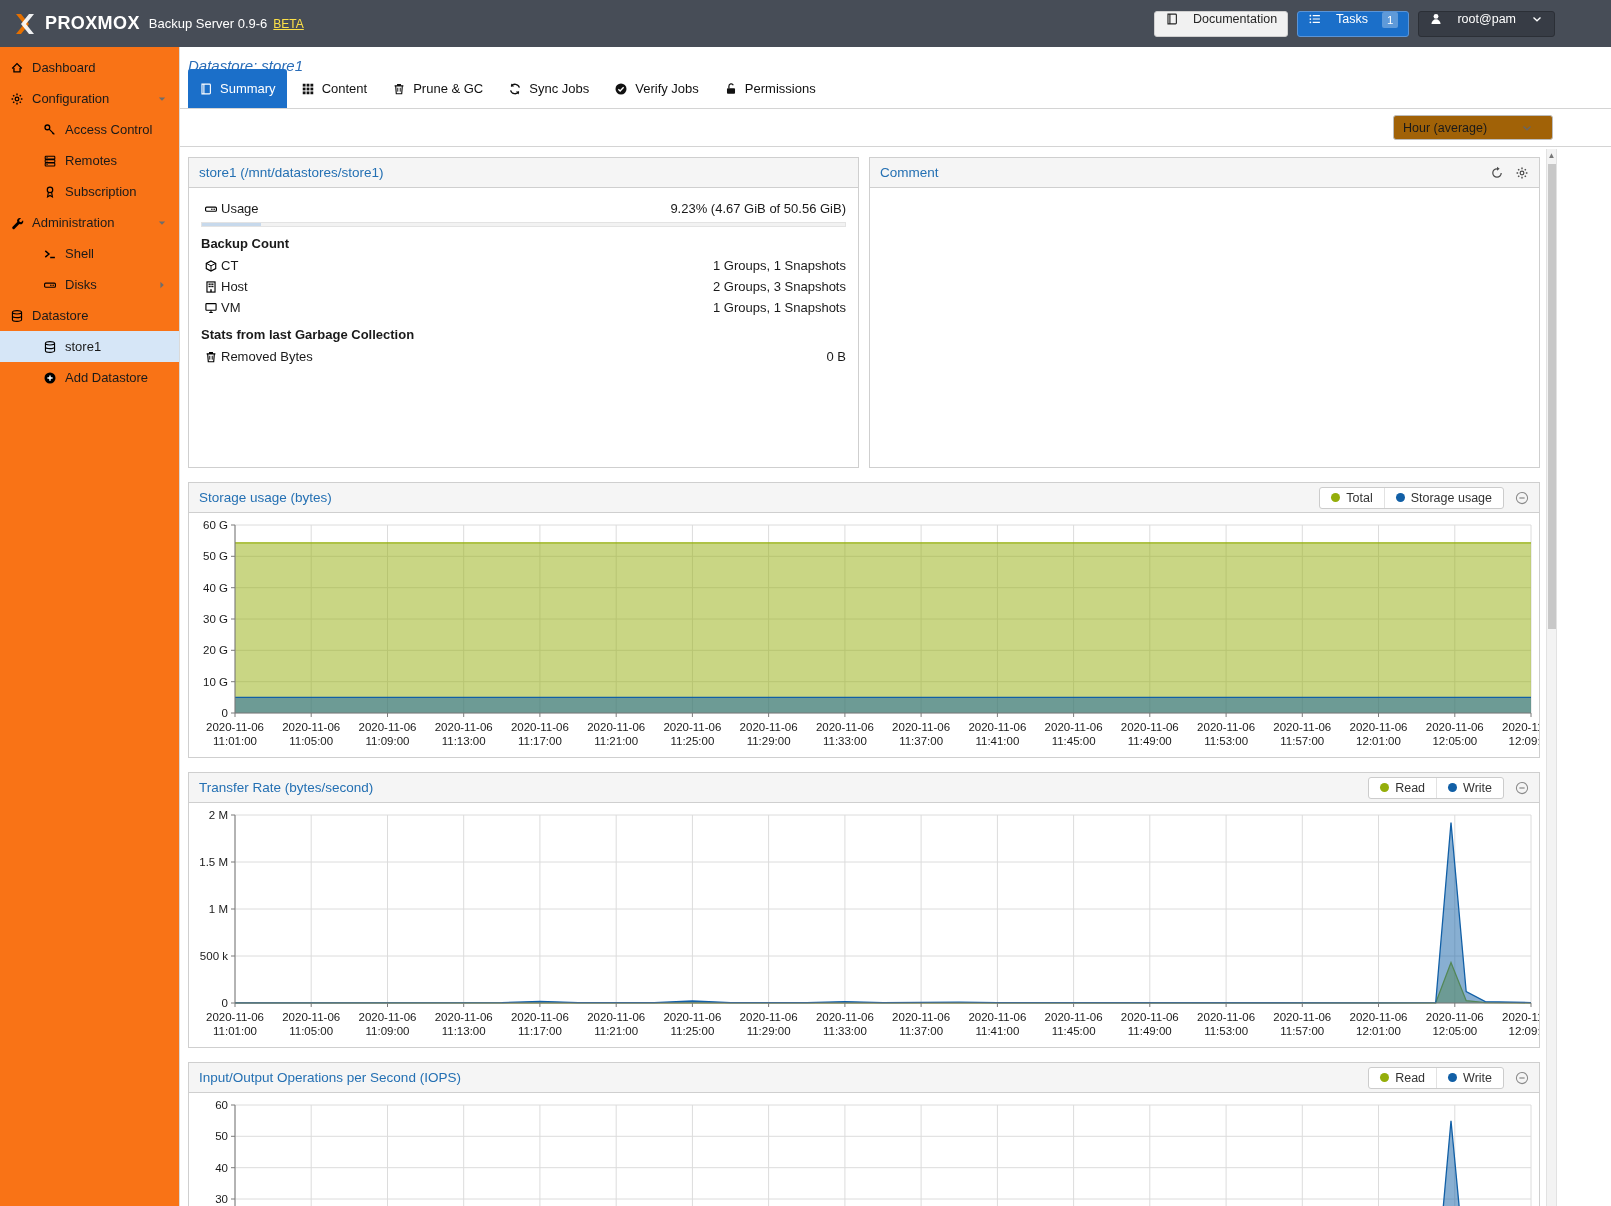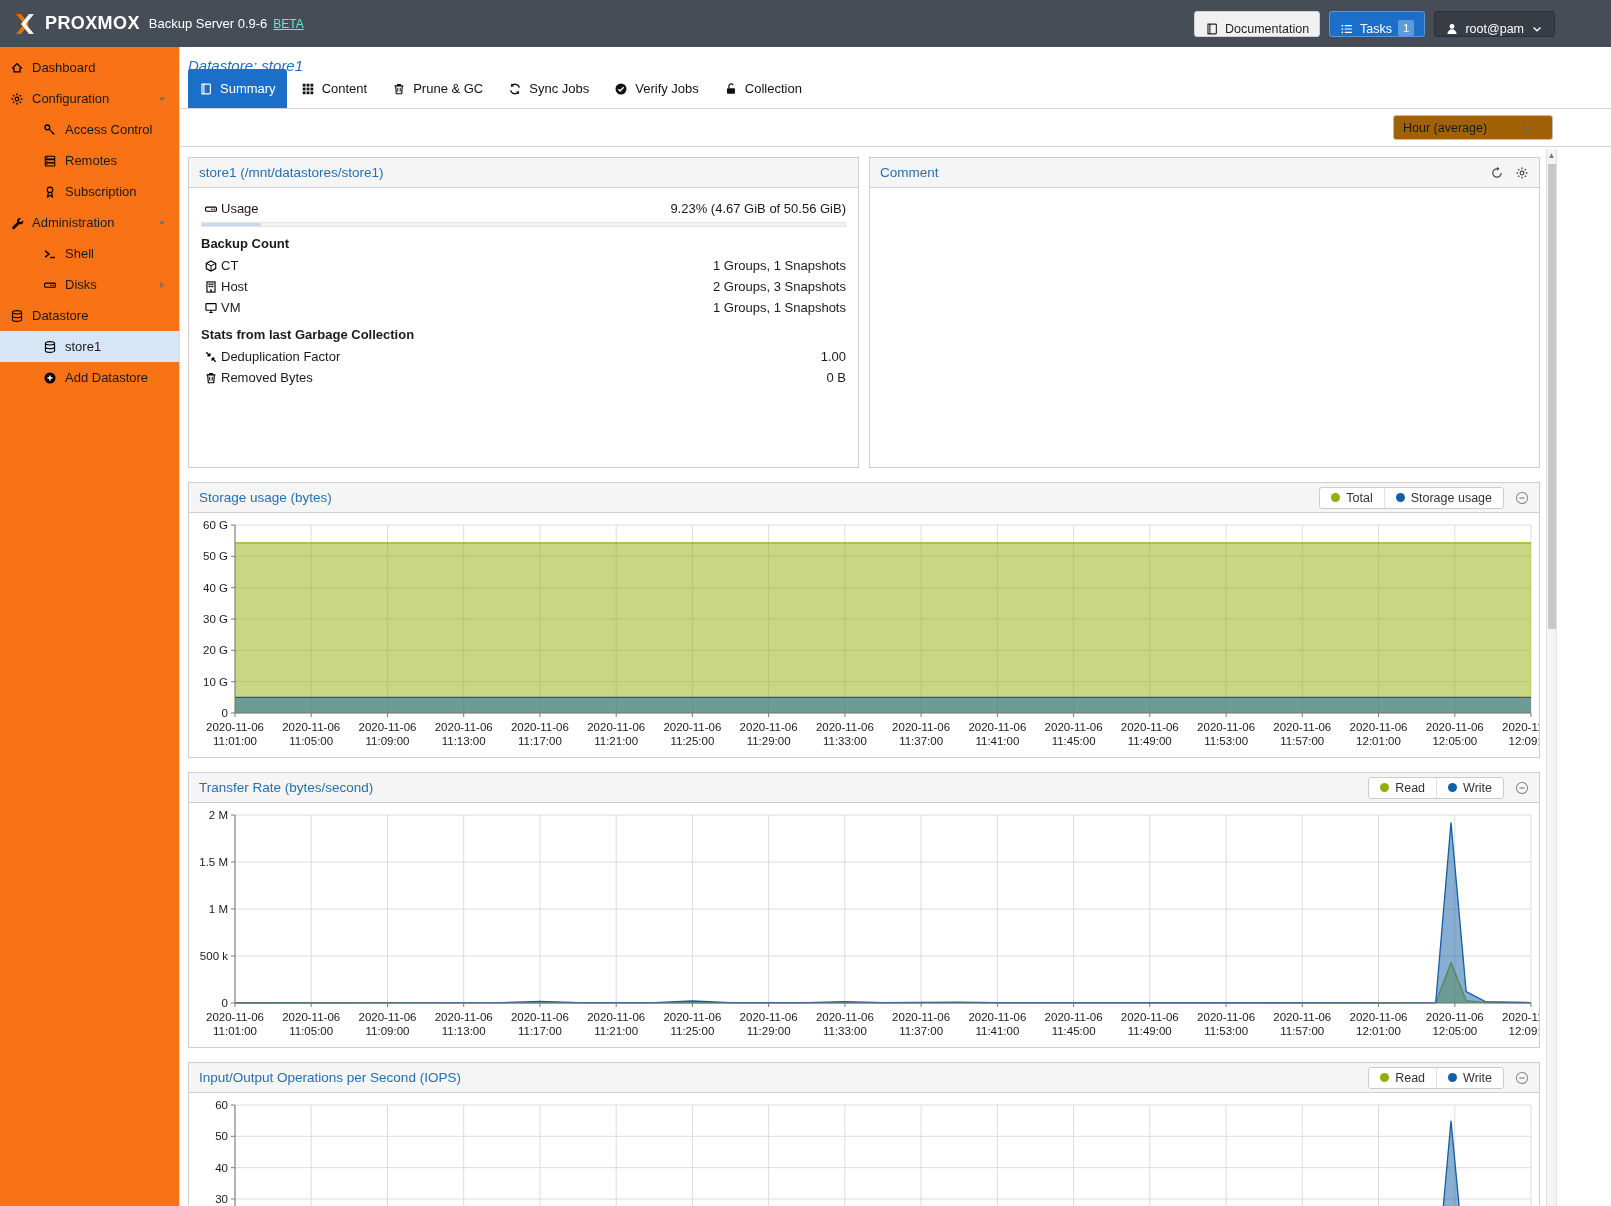--- a/index.html
+++ b/index.html
@@ -4,23 +4,23 @@
 <style>
   * { box-sizing: border-box; margin: 0; padding: 0; }
   html,body { width:1611px; height:1206px; overflow:hidden; background:#fff;
     font-family:"Liberation Sans", sans-serif; font-size:13px; color:#1a1a1a; }
 
   
   .topbar { position:fixed; top:0; left:0; right:0; height:47px; background:#474d57;
     display:flex; align-items:center; padding:0 12px; color:#fff; z-index:20; }
   .brand { display:flex; align-items:center; gap:7px; font-weight:bold; font-size:18px; letter-spacing:.4px; }
   .product { margin-left:9px; font-size:13px; }
-  .beta { margin-left:6px; font-size:12px; color:#5eead4; text-decoration:underline; cursor:pointer; }
+  .beta { margin-left:6px; font-size:12px; color:#fde047; text-decoration:underline; cursor:pointer; }
   .topbar-right { margin-left:auto; display:flex; align-items:center; gap:9px; padding-right:44px; }
-  .tb-btn { display:flex; align-items:flex-end; gap:6px; font-size:12.5px; height:26px;
+  .tb-btn { display:flex; align-items:flex-start; gap:14px; font-size:12.5px; height:26px;
     padding:0 10px; border-radius:3px; cursor:pointer; white-space:nowrap; }
   .btn-doc { background:#f1f1f1; color:#262626; border:1px solid #cfcfcf; }
   .btn-tasks { background:#1b6fc9; color:#fff; border:1px solid #5b94d6; }
   .btn-tasks .badge { background:rgba(255,255,255,.3); border-radius:2px; padding:0 5px;
     font-size:11.5px; line-height:16px; }
   .btn-user { background:#373c45; color:#fff; border:1px solid #2b2f36; }
 
   
   .sidebar { position:fixed; top:47px; left:0; bottom:0; width:180px; background:#f97316;
     border-right:1px solid #dadada; padding-top:5px; z-index:10; }
@@ -342,21 +342,21 @@
         </span>
         <span>Verify Jobs</span>
       </div>
       <div class="tab">
         <span class="ic">
           <svg viewBox="0 0 16 16">
             <rect x="3.4" y="7" width="9.2" height="6.4" rx="1" fill="currentColor"></rect>
             <path d="M5.6 7V4.8a2.6 2.6 0 0 1 5-1" fill="none" stroke="currentColor" stroke-width="1.4"></path>
           </svg>
         </span>
-        <span>Collection</span>
+        <span>Permissions</span>
       </div>
     </div>
   <div class="toolbar">
     <div class="select">
       <span>Hour (average)</span>
       <span class="ic">
           <svg viewBox="0 0 16 16">
             <path d="M4 6.2l4 3.8 4-3.8" fill="none" stroke="currentColor" stroke-width="1.5"></path>
           </svg>
         </span>
@@ -423,32 +423,20 @@
                       <rect x="2.2" y="3" width="11.6" height="7.6" rx=".8" fill="none" stroke="currentColor" stroke-width="1.3"></rect>
                       <path d="M6 13.2h4M8 10.6v2.6" stroke="currentColor" stroke-width="1.3"></path>
                     </svg>
                   </span>
                   <span>VM</span>
                   <span class="val">1 Groups, 1 Snapshots</span>
                 </div>
               </div>
             <div class="sheading">Stats from last Garbage Collection</div>
             <div>
-                <div class="srow">
-                  <span class="ic">
-                    <svg viewBox="0 0 16 16">
-                      <g stroke="currentColor" stroke-width="1.4" fill="none">
-                        <path d="M2.6 2.6 6.8 6.8M6.8 6.8H3.8M6.8 6.8V3.8"></path>
-                        <path d="M13.4 13.4 9.2 9.2M9.2 9.2h3M9.2 9.2v3"></path>
-                      </g>
-                    </svg>
-                  </span>
-                  <span>Deduplication Factor</span>
-                  <span class="val">1.00</span>
-                </div>
                 <div class="srow">
                   <span class="ic">
                     <svg viewBox="0 0 16 16">
                       <path d="M3 4.4h10M6.4 4.4V3h3.2v1.4" fill="none" stroke="currentColor" stroke-width="1.3"></path>
                       <path d="M4.2 4.4l.7 9h6.2l.7-9" fill="none" stroke="currentColor" stroke-width="1.3"></path>
                       <path d="M6.6 6.6v4.4M9.4 6.6v4.4" stroke="currentColor" stroke-width="1.1"></path>
                     </svg>
                   </span>
                   <span>Removed Bytes</span>
                   <span class="val">0 B</span>

